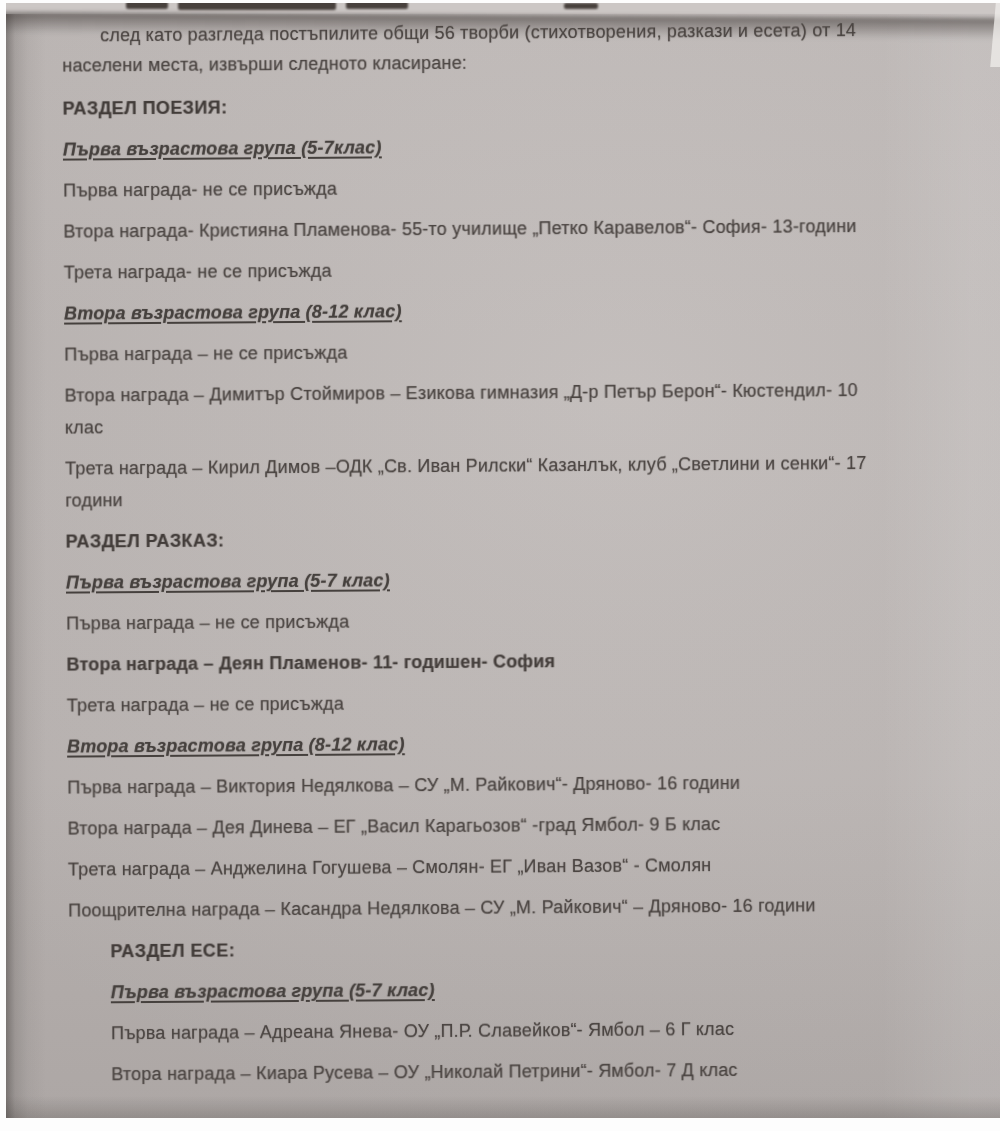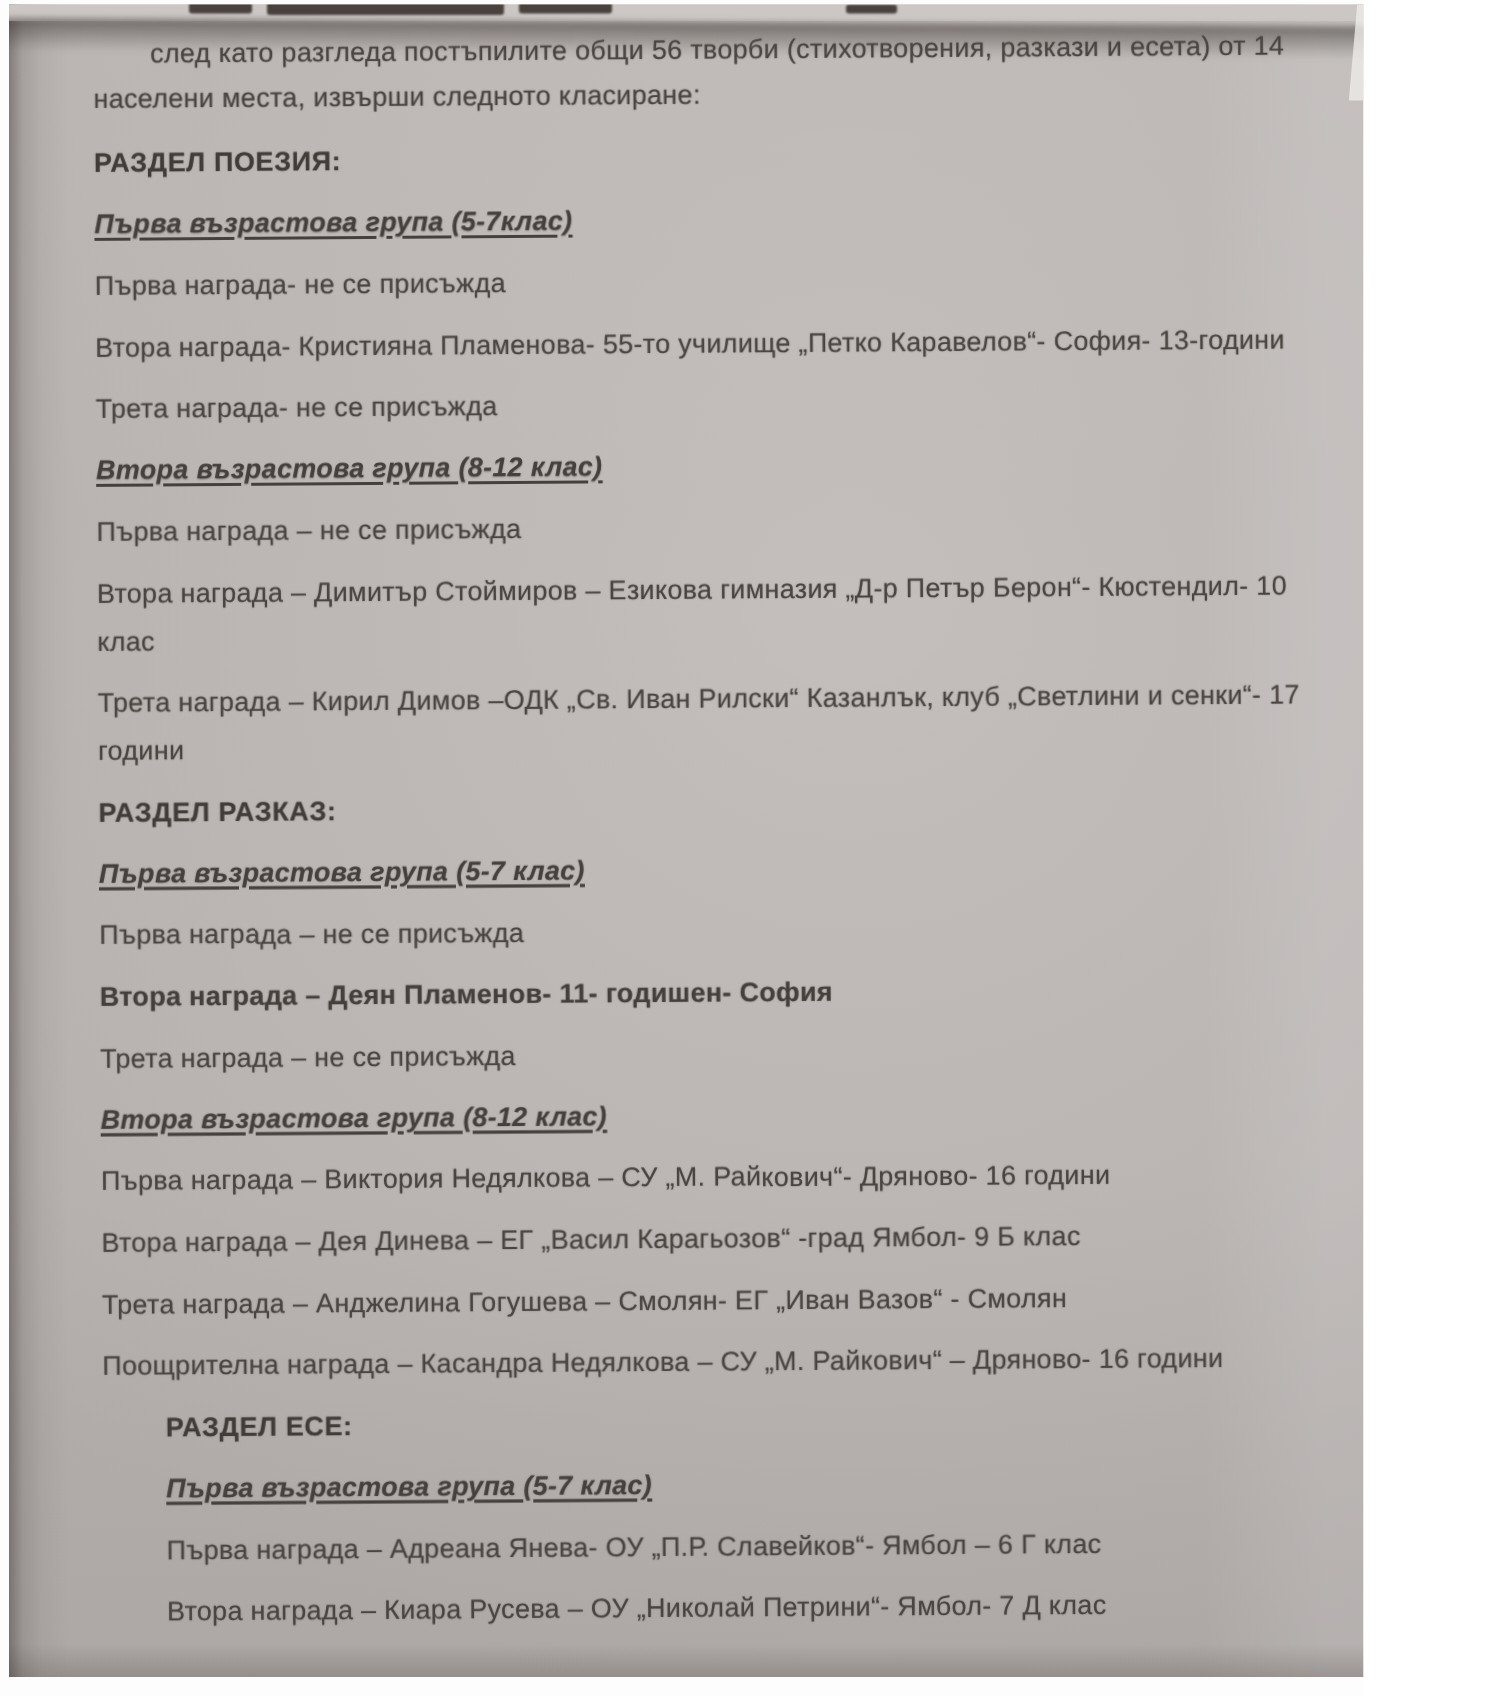--- a/index.html
+++ b/index.html
@@ -1,18 +1,18 @@
 <!DOCTYPE html>
 <html lang="bg"><head>
 <meta charset="utf-8">
 <style>
   html,body{margin:0;padding:0;background:#ffffff;}
   .photo{
     position:relative;
-    width:909px;height:1131px;
+    width:1000px;height:1131px;
     background:#fdfdfd;
     overflow:hidden;
     font-family:"Liberation Sans","DejaVu Sans",sans-serif;
   }
   
   .paper{
     position:absolute;
     top:3px;left:6px;right:0;bottom:13px;
     background:
       radial-gradient(ellipse 120% 90% at 62% 35%, rgba(255,255,255,0.10), rgba(0,0,0,0.05) 75%),

